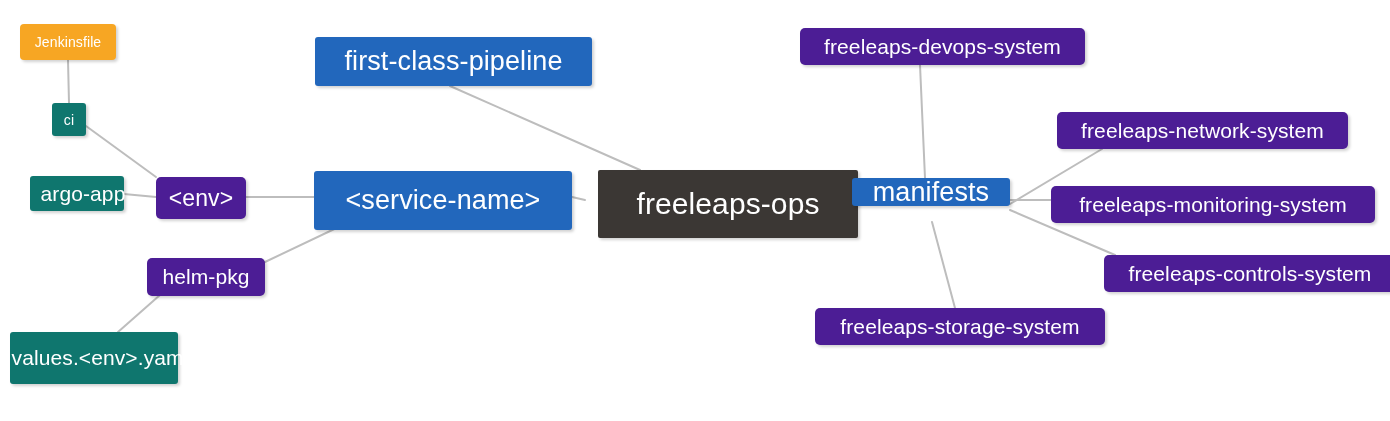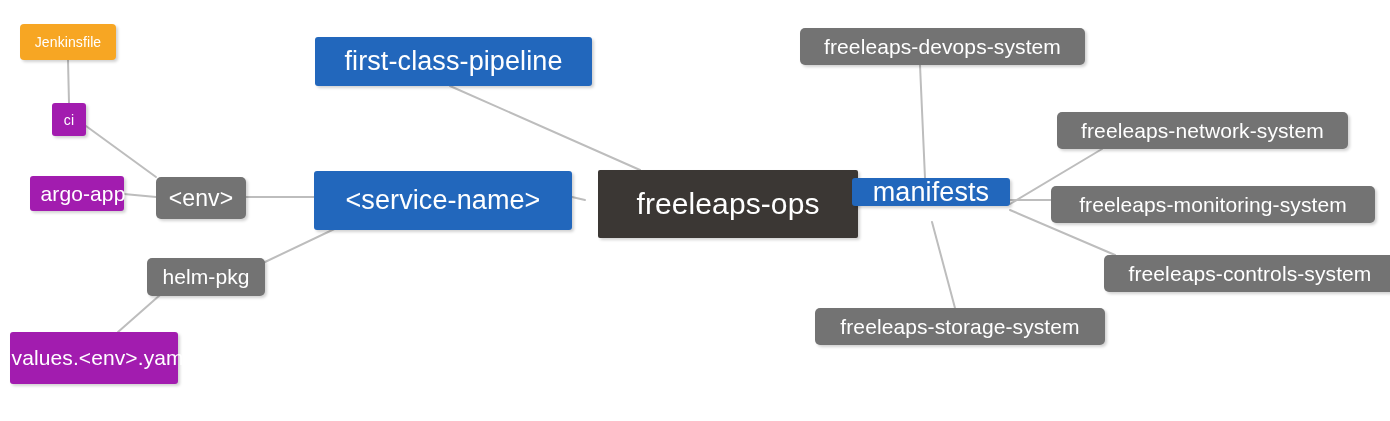--- a/index.html
+++ b/index.html
@@ -38,25 +38,25 @@
     background: #3b3734;
     border-radius: 2px;
     font-size: 33px;
     margin-left: 13px;
   }
   .n-blue {
     background: #2267bc;
     border-radius: 3px;
   }
   .n-green {
-    background: #737373;
+    background: #4c1d95;
     border-radius: 5px;
   }
   .n-red {
-    background: #a21caf;
+    background: #0f766e;
     border-radius: 3px;
   }
   .n-amber {
     background: #f7a623;
     border-radius: 4px;
   }
   .s-xl  { font-size: 30px; }
   .s-lg  { font-size: 27px; }
   .s-md  { font-size: 23px; }
   .s-sm  { font-size: 21px; }

